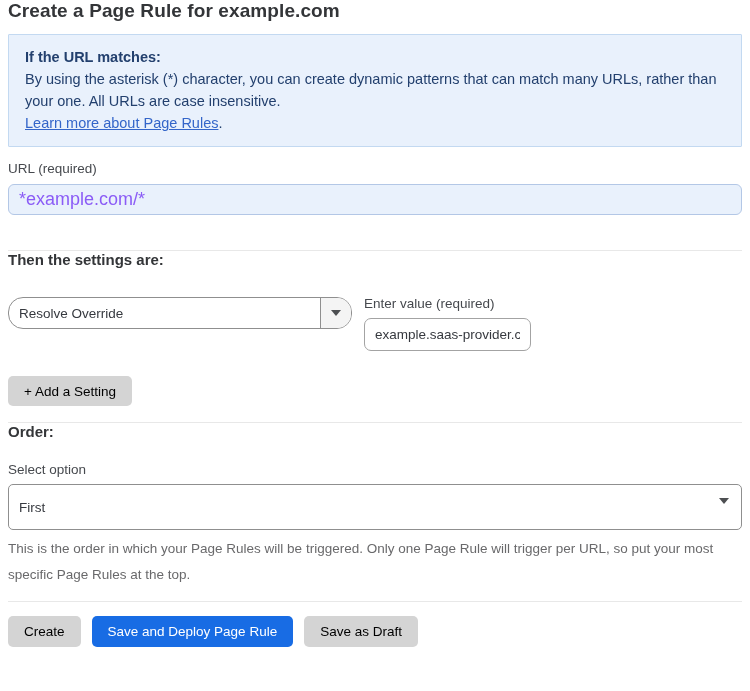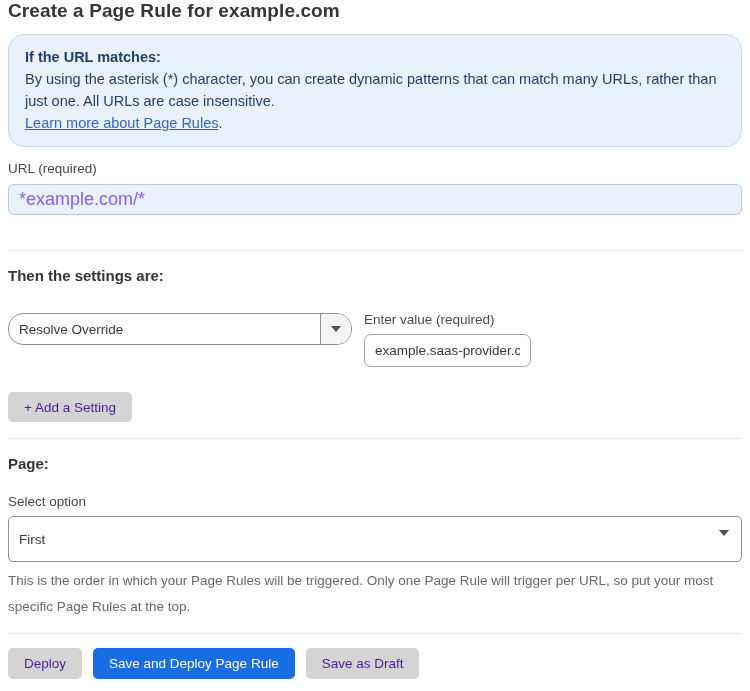--- a/index.html
+++ b/index.html
@@ -17,21 +17,21 @@
     font-size: 19px;
     font-weight: bold;
     color: #333538;
     letter-spacing: 0.1px;
   }
 
   .info-box {
     margin-top: 12px;
     background: #e9f1fc;
     border: 1px solid #c3d9f1;
-    border-radius: 16px;
+    border-radius: 1px;
     padding: 11px 16px 12px 16px;
     color: #23406e;
     font-size: 14.5px;
     line-height: 22px;
   }
   .info-heading { font-weight: bold; }
   .info-link-line a {
     color: #3365c9;
     text-decoration: underline;
     cursor: pointer;
@@ -58,21 +58,20 @@
     color: #8b5cf6;
     outline: none;
   }
 
   .divider { border: none; border-top: 1px solid #e8e8e8; }
   .divider-1 { margin-top: 35px; }
   .divider-2 { margin-top: 16px; }
   .divider-3 { margin-top: 13px; }
 
   .section-heading {
-    margin-top: 16px;
     font-size: 15px;
     font-weight: bold;
     color: #333538;
   }
 
   .settings-row { margin-top: 22px; display: flex; align-items: flex-start; }
   .settings-col-left { width: 344px; }
   .settings-col-right { margin-left: 12px; margin-top: 6px; }
   .settings-row .field-label { margin-top: 0; }
 
@@ -125,21 +124,21 @@
     outline: none;
   }
 
   .btn {
     border: none;
     border-radius: 5px;
     height: 31px;
     padding: 0 16px;
     font-family: "Liberation Sans", sans-serif;
     font-size: 13.5px;
-    color: #4c1d95;
+    color: #000000;
     background: #d4d4d4;
     cursor: pointer;
   }
   .add-setting-btn { margin-top: 25px; height: 30px; }
 
   .order-select {
     position: relative;
     margin-top: 7px;
     height: 46px;
     background: #ffffff;
@@ -166,21 +165,21 @@
 </style>
 </head>
 <body>
 
 <div class="page">
 
   <h1 class="page-title">Create a Page Rule for example.com</h1>
 
   <div class="info-box">
     <div class="info-heading">If the URL matches:</div>
-    <div class="info-body">By using the asterisk (*) character, you can create dynamic patterns that can match many URLs, rather than just one. All URLs are case insensitive.</div>
+    <div class="info-body">By using the asterisk (*) character, you can create dynamic patterns that can match many URLs, rather than your one. All URLs are case insensitive.</div>
     <div class="info-link-line">
       <a href="#">Learn more about Page Rules</a><span class="link-suffix">.</span>
     </div>
   </div>
 
   <div class="field-label">URL (required)</div>
   <input class="url-input" type="text" value="*example.com/*" style="">
 
   <hr class="divider divider-1">
 
@@ -198,31 +197,31 @@
     <div class="settings-col-right">
       <div class="field-label">Enter value (required)</div>
       <input class="value-input" type="text" value="example.saas-provider.com" style="">
     </div>
   </div>
 
   <button class="btn add-setting-btn">+ Add a Setting</button>
 
   <hr class="divider divider-2">
 
-  <h2 class="section-heading">Page:</h2>
+  <h2 class="section-heading">Order:</h2>
 
   <div class="field-label" style="margin-top:22px;">Select option</div>
   <div class="order-select">
     <span>First</span>
     <span class="caret"></span>
   </div>
 
   <p class="helper-text">This is the order in which your Page Rules will be triggered. Only one Page Rule will trigger per URL, so put your most specific Page Rules at the top.</p>
 
   <hr class="divider divider-3">
 
   <div class="buttons-row">
-    <button class="btn">Deploy</button>
+    <button class="btn">Create</button>
     <button class="btn btn-primary">Save and Deploy Page Rule</button>
     <button class="btn">Save as Draft</button>
   </div>
 
 </div>
 
 </body></html>

